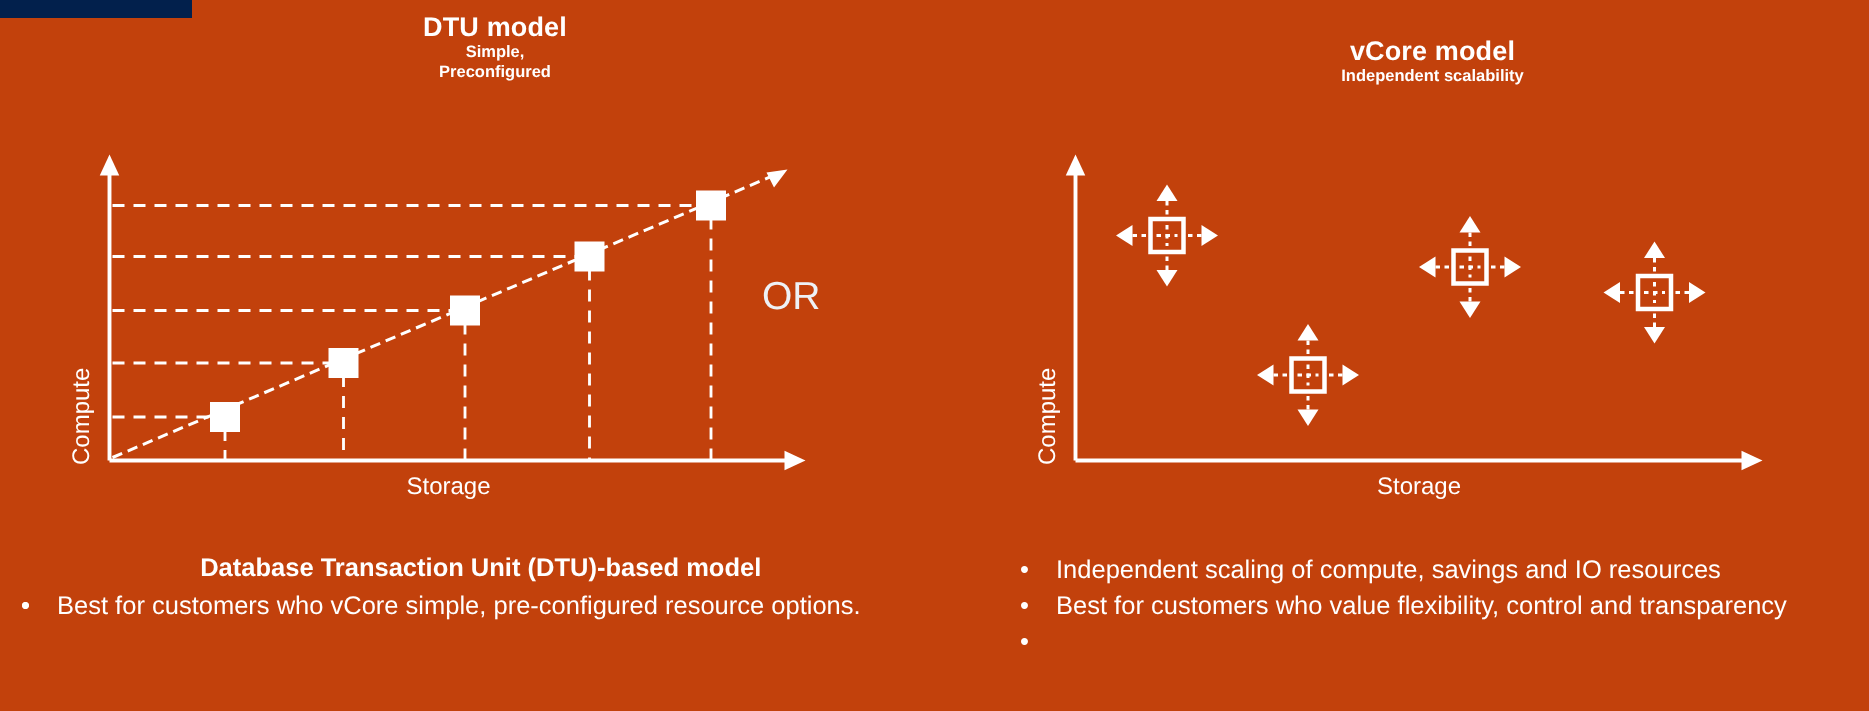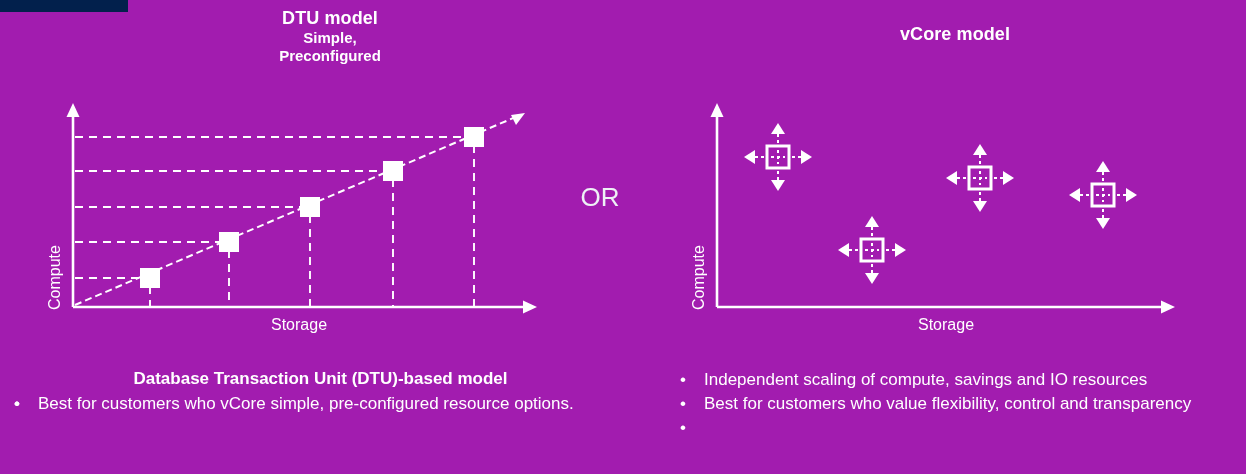--- a/index.html
+++ b/index.html
@@ -4,21 +4,21 @@
 <style>
   html, body {
     margin: 0;
     padding: 0;
     background: #03214f;
   }
   #slide {
     position: relative;
     width: 1246px;
     height: 474px;
-    background: #a21caf;
+    background: #c2410c;
     overflow: hidden;
     font-family: "Liberation Sans", sans-serif;
     color: #ffffff;
   }
   .corner-tint {
     position: absolute;
     left: 0; top: 0;
     width: 128px; height: 12px;
     background: #02204c;
   }
@@ -30,32 +30,31 @@
     line-height: 1.18;
   }
   .panel-title .t-main {
     display: block;
     font-size: 18px;
     font-weight: bold;
     letter-spacing: .1px;
   }
   .panel-title .t-sub {
     display: block;
-    font-size: 15px;
+    font-size: 11px;
     font-weight: bold;
   }
   #dtu-title { left: 175px; top: 8px; width: 310px; }
   #vcore-title { left: 800px; top: 24px; width: 310px; }
 
   
   #or-label {
     position: absolute;
-    left: 540px; top: 182px;
+    left: 508px; top: 182px;
     width: 120px;
-    text-align: center;
     font-size: 26px;
     color: #eef1f6;
   }
 
   
   .chart {
     position: absolute;
     top: 95px;
     height: 250px;
   }
@@ -118,20 +117,21 @@
   <div class="corner-tint"></div>
 
   <div class="panel-title" id="dtu-title">
     <span class="t-main">DTU model</span>
     <span class="t-sub">Simple,</span>
     <span class="t-sub">Preconfigured</span>
   </div>
 
   <div class="panel-title" id="vcore-title">
     <span class="t-main">vCore model</span>
+    <span class="t-sub">Independent scalability</span>
   </div>
 
   <div id="or-label">OR</div>
 
   <div class="chart" id="dtu-chart">
     <svg class="chart-svg" width="520" height="250" viewBox="0 0 520 250">
       <defs>
         <marker id="arrHeadUp" markerWidth="10" markerHeight="10" refX="5" refY="9" orient="auto-start-reverse" markerUnits="userSpaceOnUse">
           <path d="M5,0 L10,10 L0,10 Z" fill="#ffffff"></path>
         </marker>

